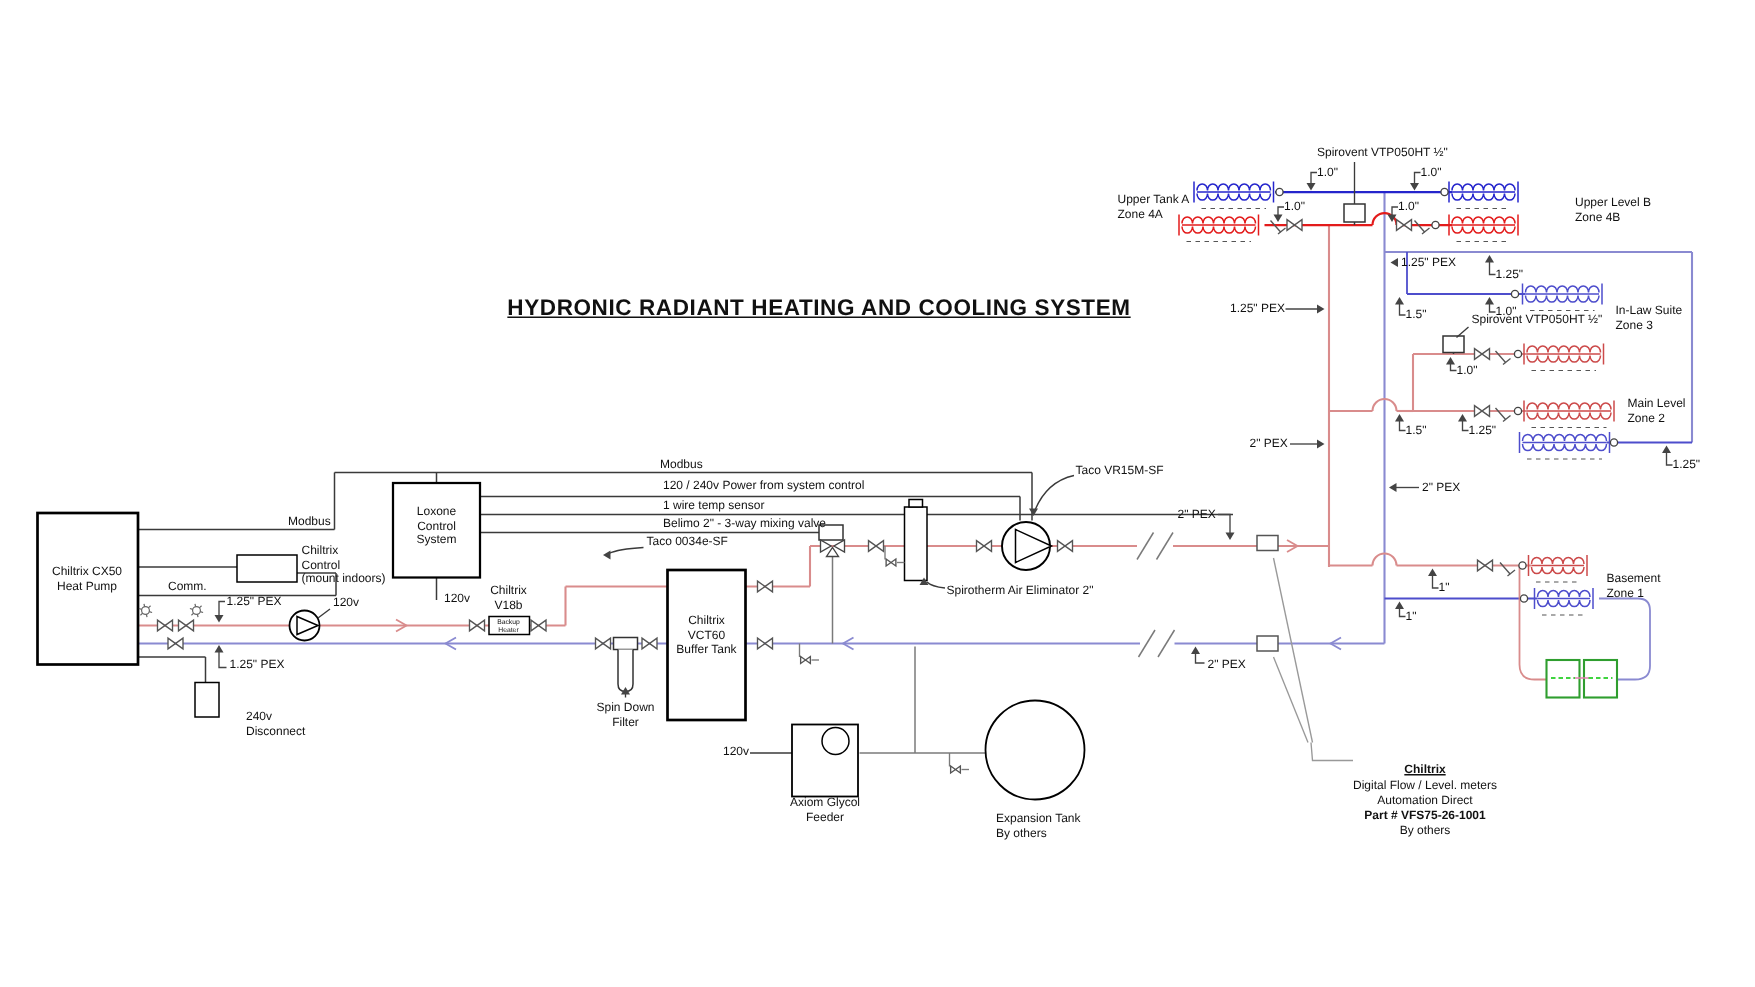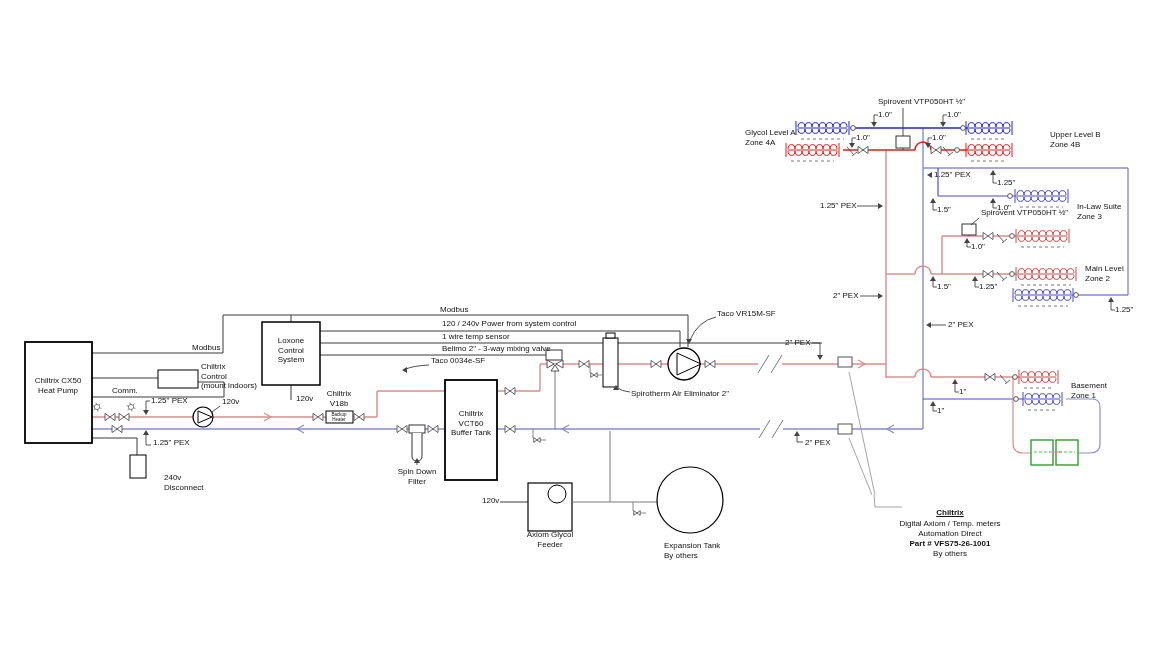--- a/index.html
+++ b/index.html
@@ -288,20 +288,21 @@
         <path d="M429,365 Q412,366 406,369" stroke="#3a3a3a" stroke-width="0.9" fill="none"></path>
         <polygon points="407,367 407,373 402,370" fill="#444" stroke="none"></polygon>
         <path d="M630,392 Q621,391 618,388" stroke="#3a3a3a" stroke-width="0.9" fill="none"></path>
         <polygon points="613,390 619,390 616,385" fill="#444" stroke="none"></polygon>
         <line x1="417" y1="465" x2="417" y2="461" stroke="#3a3a3a" stroke-width="0.9" fill="none"></line>
         <polygon points="414,463 420,463 417,458" fill="#444" stroke="none"></polygon>
         <line x1="220" y1="406" x2="212" y2="412" stroke="#3a3a3a" stroke-width="0.9" fill="none"></line>
       </g>
   </svg>
   <div id="labels">
+      <span class="lbl t c" style="left: 546px; top: 201px;">HYDRONIC RADIANT HEATING AND COOLING SYSTEM</span>
       <span class="lbl c" style="left: 58px; top: 376px;">Chiltrix CX50
 Heat Pump</span>
       <span class="lbl" style="left: 192px; top: 343px;">Modbus</span>
       <span class="lbl" style="left: 201px; top: 362px;">Chiltrix
 Control
 (mount indoors)</span>
       <span class="lbl" style="left: 112px; top: 386px;">Comm.</span>
       <span class="lbl" style="left: 151px; top: 396px;">1.25" PEX</span>
       <span class="lbl" style="left: 222px; top: 397px;">120v</span>
       <span class="lbl" style="left: 153px; top: 438px;">1.25" PEX</span>
@@ -330,21 +331,21 @@
 Feeder</span>
       <span class="lbl" style="left: 664px; top: 541px;">Expansion Tank
 By others</span>
       <span class="lbl" style="left: 717px; top: 309px;">Taco VR15M-SF</span>
       <span class="lbl" style="left: 631px; top: 389px;">Spirotherm Air Eliminator 2"</span>
       <span class="lbl" style="left: 785px; top: 338px;">2" PEX</span>
       <span class="lbl" style="left: 833px; top: 291px;">2" PEX</span>
       <span class="lbl" style="left: 948px; top: 320px;">2" PEX</span>
       <span class="lbl" style="left: 805px; top: 438px;">2" PEX</span>
       <span class="lbl" style="left: 878px; top: 97px;">Spirovent VTP050HT ½"</span>
-      <span class="lbl" style="left: 745px; top: 128px;">Glycol Level A
+      <span class="lbl" style="left: 745px; top: 128px;">Upper Tank A
 Zone 4A</span>
       <span class="lbl" style="left: 1050px; top: 130px;">Upper Level B
 Zone 4B</span>
       <span class="lbl" style="left: 1077px; top: 202px;">In-Law Suite
 Zone 3</span>
       <span class="lbl" style="left: 981px; top: 208px;">Spirovent VTP050HT ½"</span>
       <span class="lbl" style="left: 1085px; top: 264px;">Main Level
 Zone 2</span>
       <span class="lbl" style="left: 1071px; top: 381px;">Basement
 Zone 1</span>
@@ -357,18 +358,18 @@
       <span class="lbl" style="left: 997px; top: 203px;">1.0"</span>
       <span class="lbl" style="left: 971px; top: 242px;">1.0"</span>
       <span class="lbl" style="left: 997px; top: 178px;">1.25"</span>
       <span class="lbl" style="left: 979px; top: 282px;">1.25"</span>
       <span class="lbl" style="left: 1115px; top: 305px;">1.25"</span>
       <span class="lbl" style="left: 937px; top: 205px;">1.5"</span>
       <span class="lbl" style="left: 937px; top: 282px;">1.5"</span>
       <span class="lbl" style="left: 959px; top: 387px;">1"</span>
       <span class="lbl" style="left: 937px; top: 406px;">1"</span>
       <span class="lbl bu c" style="left: 950px; top: 508px;">Chiltrix</span>
-      <span class="lbl c" style="left: 950px; top: 519px;">Digital Axiom / Temp. meters</span>
+      <span class="lbl c" style="left: 950px; top: 519px;">Digital Flow / Level. meters</span>
       <span class="lbl c" style="left: 950px; top: 529px;">Automation Direct</span>
       <span class="lbl c" style="left: 950px; top: 539px; font-weight: bold;">Part # VFS75-26-1001</span>
       <span class="lbl c" style="left: 950px; top: 549px;">By others</span>
     </div>
 </div>
 
 </body></html>

